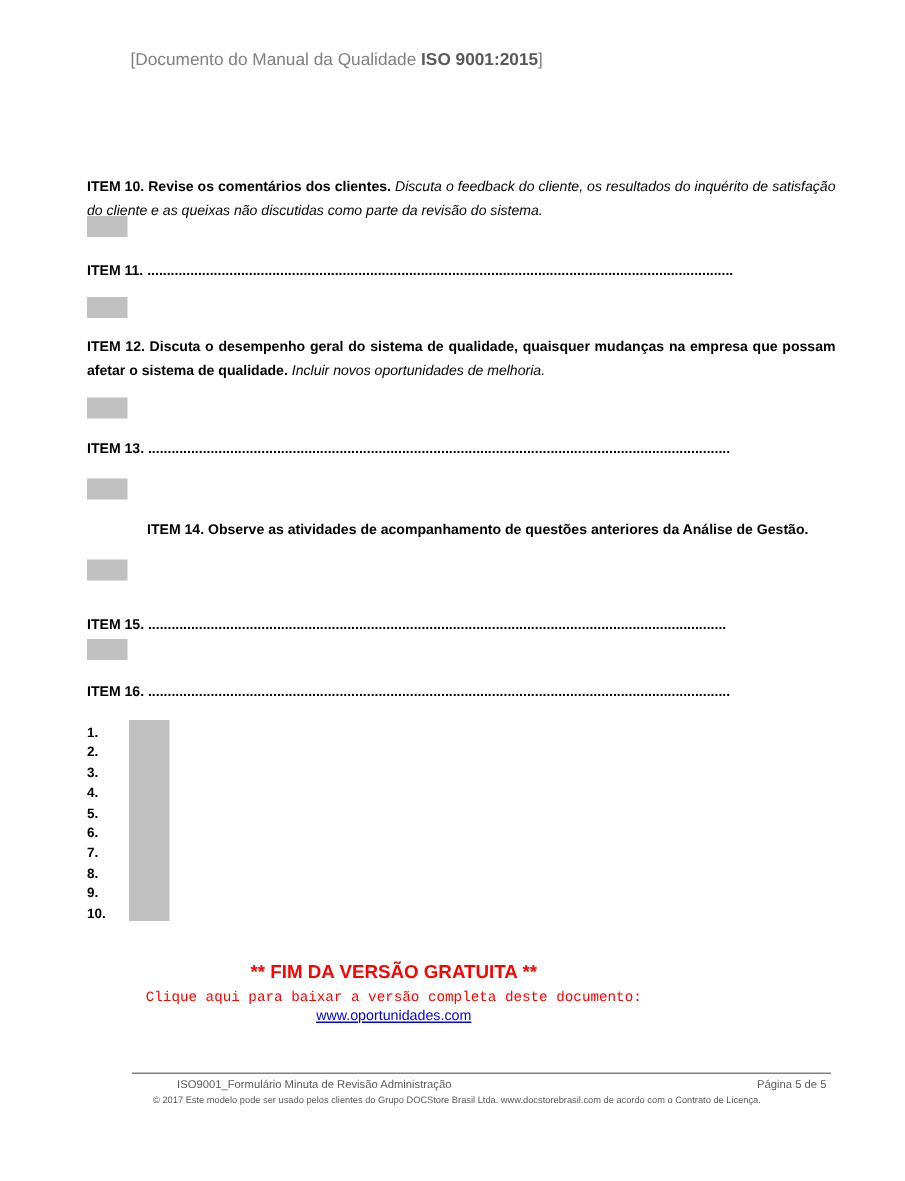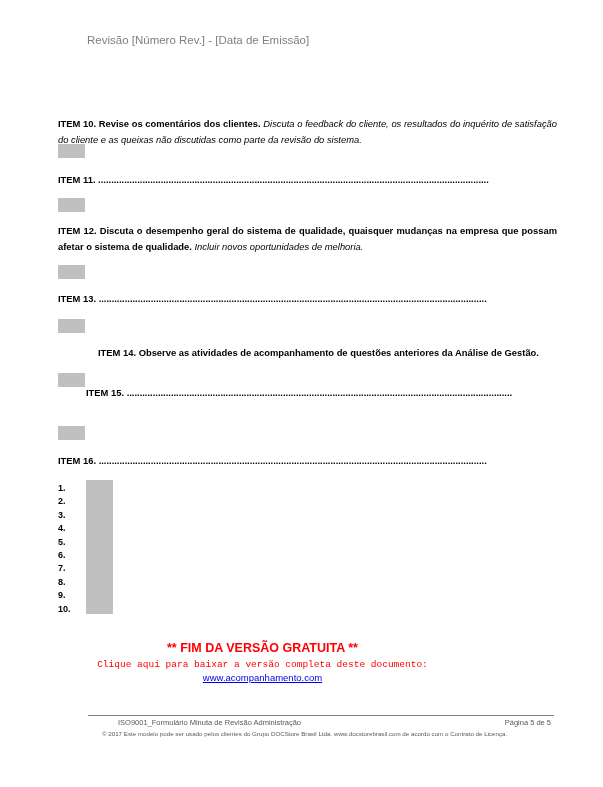--- a/index.html
+++ b/index.html
@@ -20,56 +20,56 @@
   .end-link { top: 672px; font-size: 9.5px; color: #0000ee; text-decoration: underline; cursor: pointer; }
   .footline { position: absolute; left: 88px; top: 715px; width: 466px; height: 1px; background: #808080; }
   .foot-left { position: absolute; left: 93px; top: 718px; font-size: 7.5px; color: #595959; margin-left: 25px; }
   .foot-right { position: absolute; right: 52px; top: 718px; font-size: 7.5px; color: #595959; padding-left: 30px; }
   .foot-copy { position: absolute; left: 102px; top: 730px; font-size: 6.2px; color: #595959; white-space: nowrap; }
 </style>
 </head>
 <body>
 
 <div class="header">
-  <div>Revisão [Número Rev.] - [Data de Emissão]</div>
+  <div><span>[Documento do Manual da Qualidade </span><b>ISO 9001:2015</b><span>]</span></div>
 </div>
 
 <div class="para" style="top:116px;"><b>ITEM 10. Revise os comentários dos clientes.</b><i> Discuta o feedback do cliente, os resultados do inquérito de satisfação do cliente e as queixas não discutidas como parte da revisão do sistema.</i></div>
 
 <div class="grey" style="top:144px;"></div>
 <div class="dots" style="top:174px; width:492px;">ITEM 11. ......................................................................................................................................................</div>
 <div class="grey" style="top:198px;"></div>
 
 <div class="para" style="top:223px; font-weight:bold;"><span>ITEM 12. Discuta o desempenho geral do sistema de qualidade, quaisquer mudanças na empresa que possam afetar o sistema de qualidade.</span><i style="font-weight:normal;"> Incluir novos oportunidades de melhoria.</i></div>
 
 <div class="grey" style="top:265px;"></div>
 <div class="dots" style="top:293px; width:489px;">ITEM 13. .....................................................................................................................................................</div>
 <div class="grey" style="top:319px;"></div>
 
 <div class="para" style="top:345px; font-weight:bold;margin-left:40px;">ITEM 14. Observe as atividades de acompanhamento de questões anteriores da Análise de Gestão.</div>
 
 <div class="grey" style="top:373px;"></div>
-<div class="dots" style="top:387px; width:486px;margin-left:28px;">ITEM 15. ....................................................................................................................................................</div>
+<div class="dots" style="top:410px; width:486px;">ITEM 15. ....................................................................................................................................................</div>
 <div class="grey" style="top:426px;"></div>
 <div class="dots" style="top:455px; width:489px;">ITEM 16. .....................................................................................................................................................</div>
 
 <div class="numlist">
   <div>1.</div>
   <div>2.</div>
   <div>3.</div>
   <div>4.</div>
   <div>5.</div>
   <div>6.</div>
   <div>7.</div>
   <div>8.</div>
   <div>9.</div>
   <div>10.</div>
 </div>
 <div class="numbox"></div>
 
 <div class="endblock end-title">** FIM DA VERSÃO GRATUITA **</div>
 <div class="endblock end-sub">Clique aqui para baixar a versão completa deste documento:</div>
-<div class="endblock end-link">www.acompanhamento.com</div>
+<div class="endblock end-link">www.oportunidades.com</div>
 
 <div class="footline"></div>
 <div class="foot-left">ISO9001_Formulário Minuta de Revisão Administração</div>
 <div class="foot-right">Página 5 de 5</div>
 <div class="foot-copy">© 2017 Este modelo pode ser usado pelos clientes do Grupo DOCStore Brasil Ltda. www.docstorebrasil.com de acordo com o Contrato de Licença.</div>
 
 </body></html>

